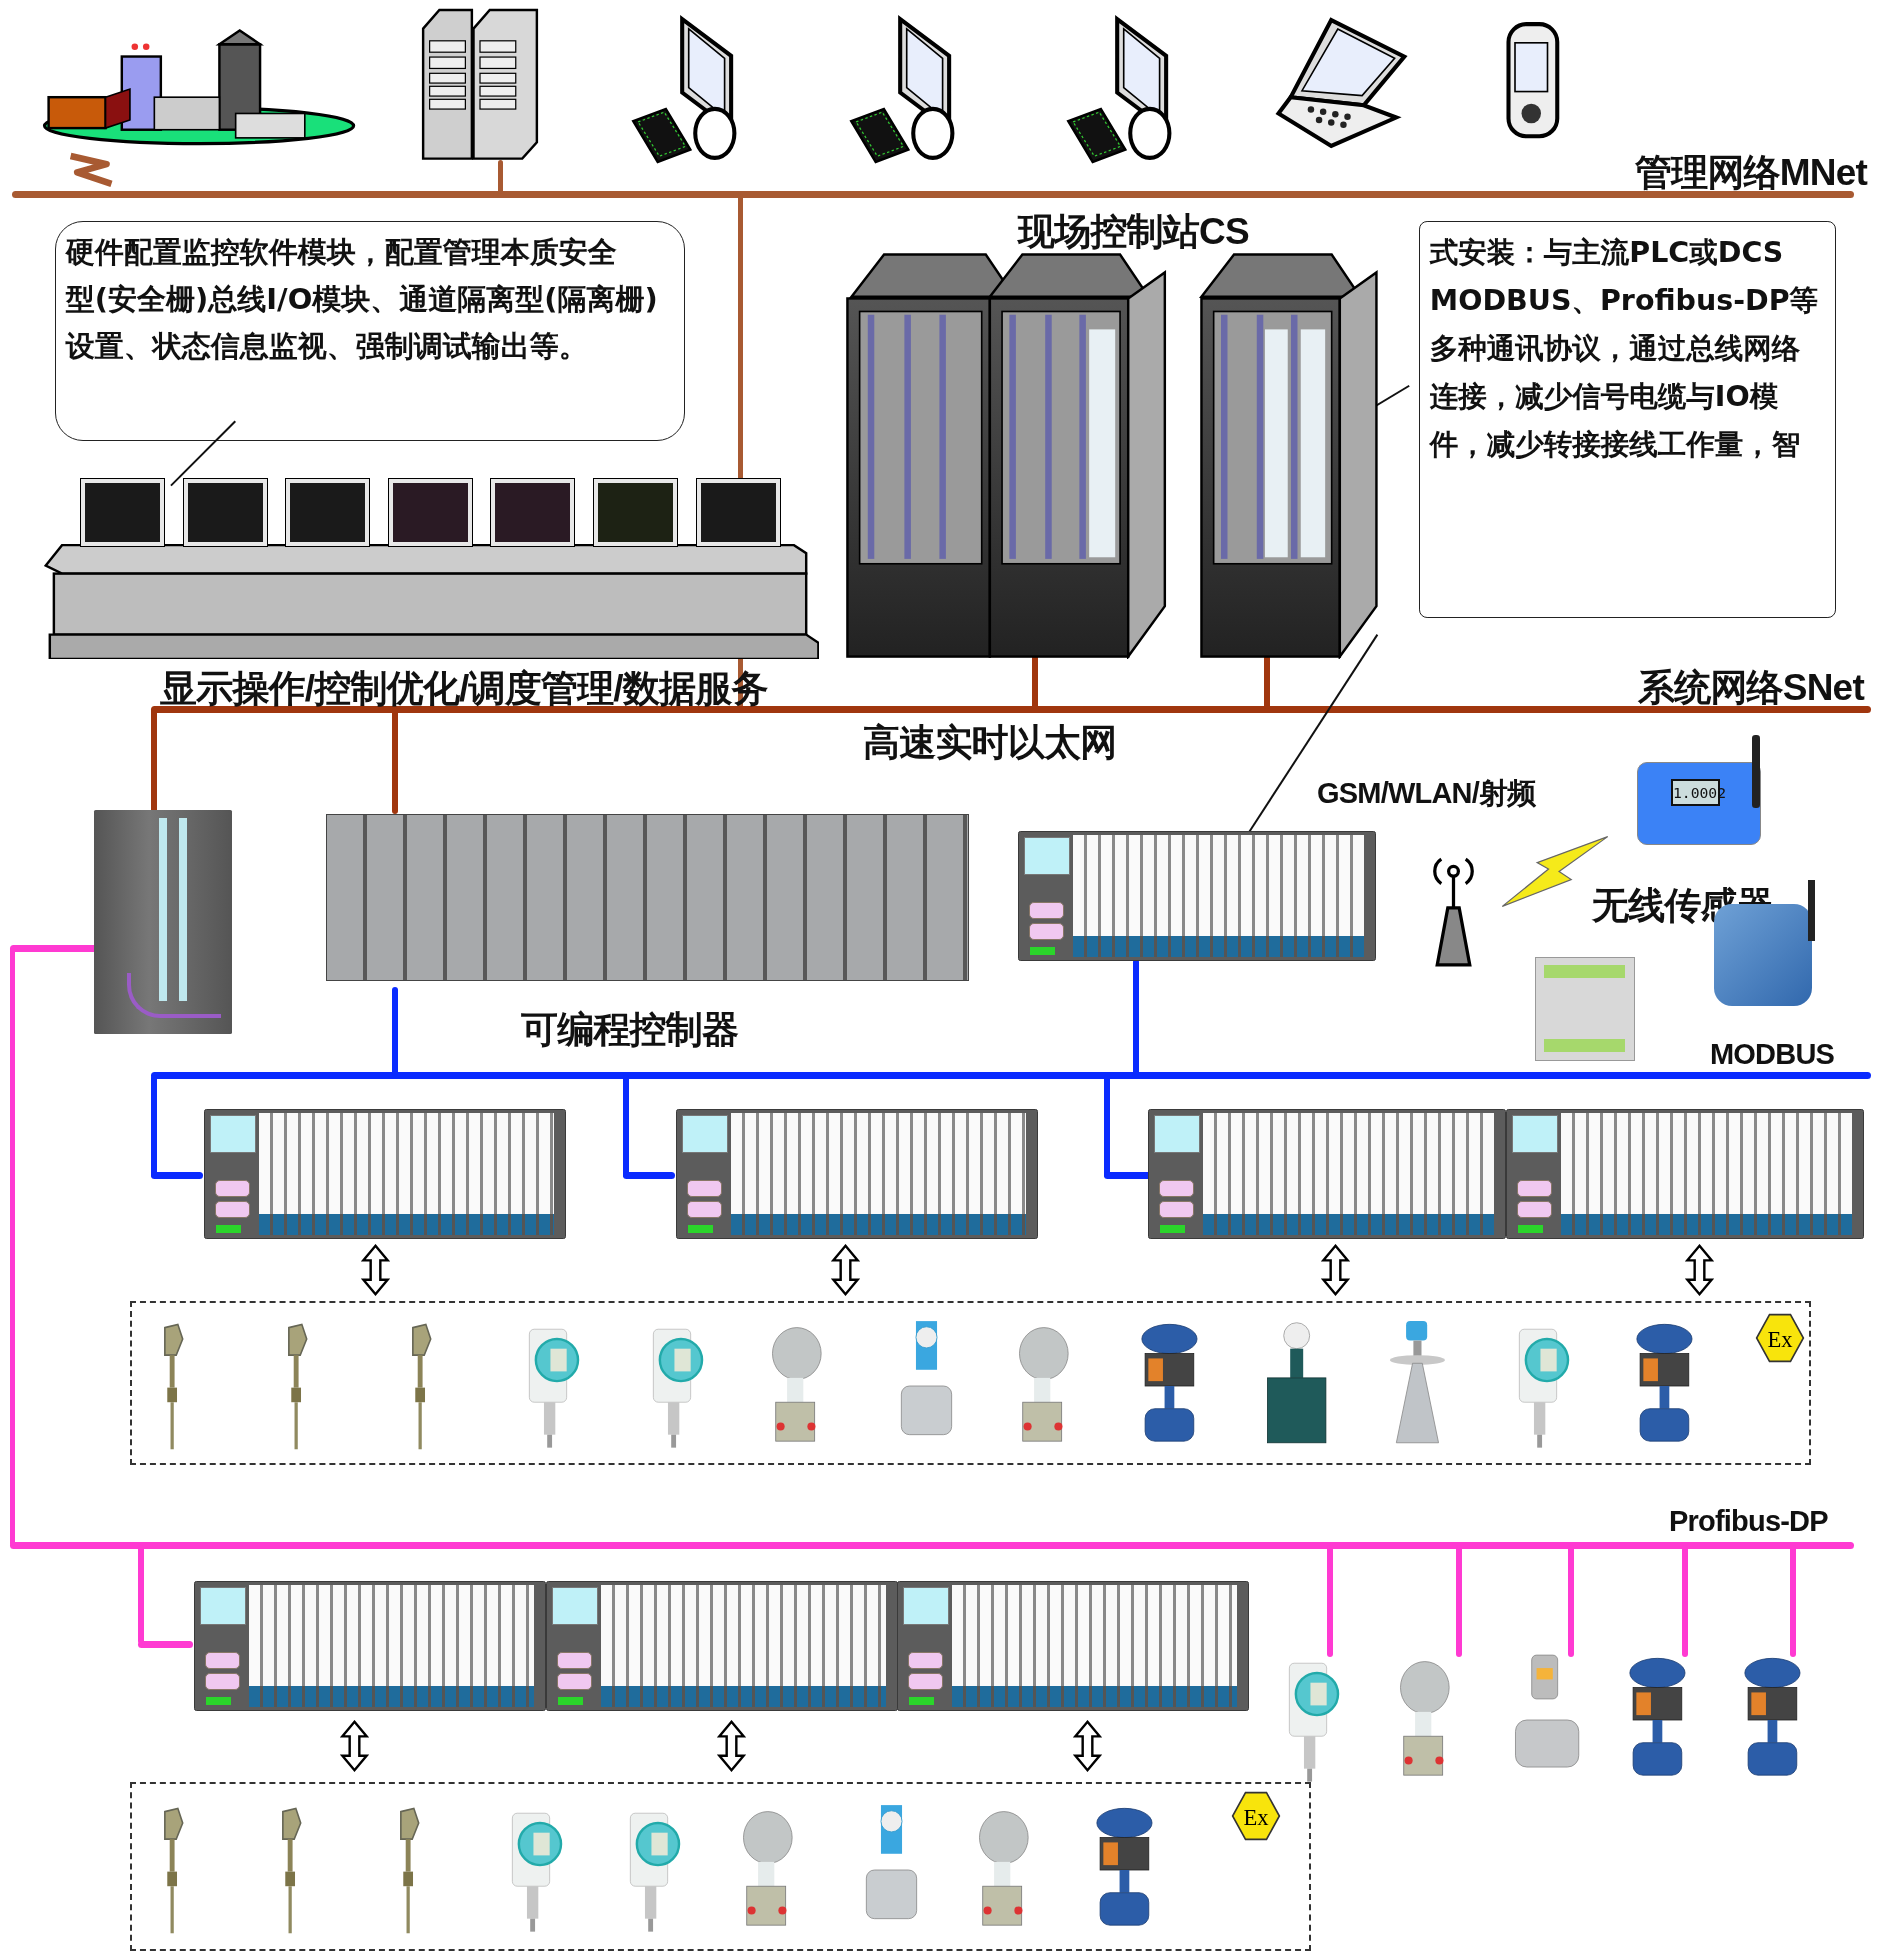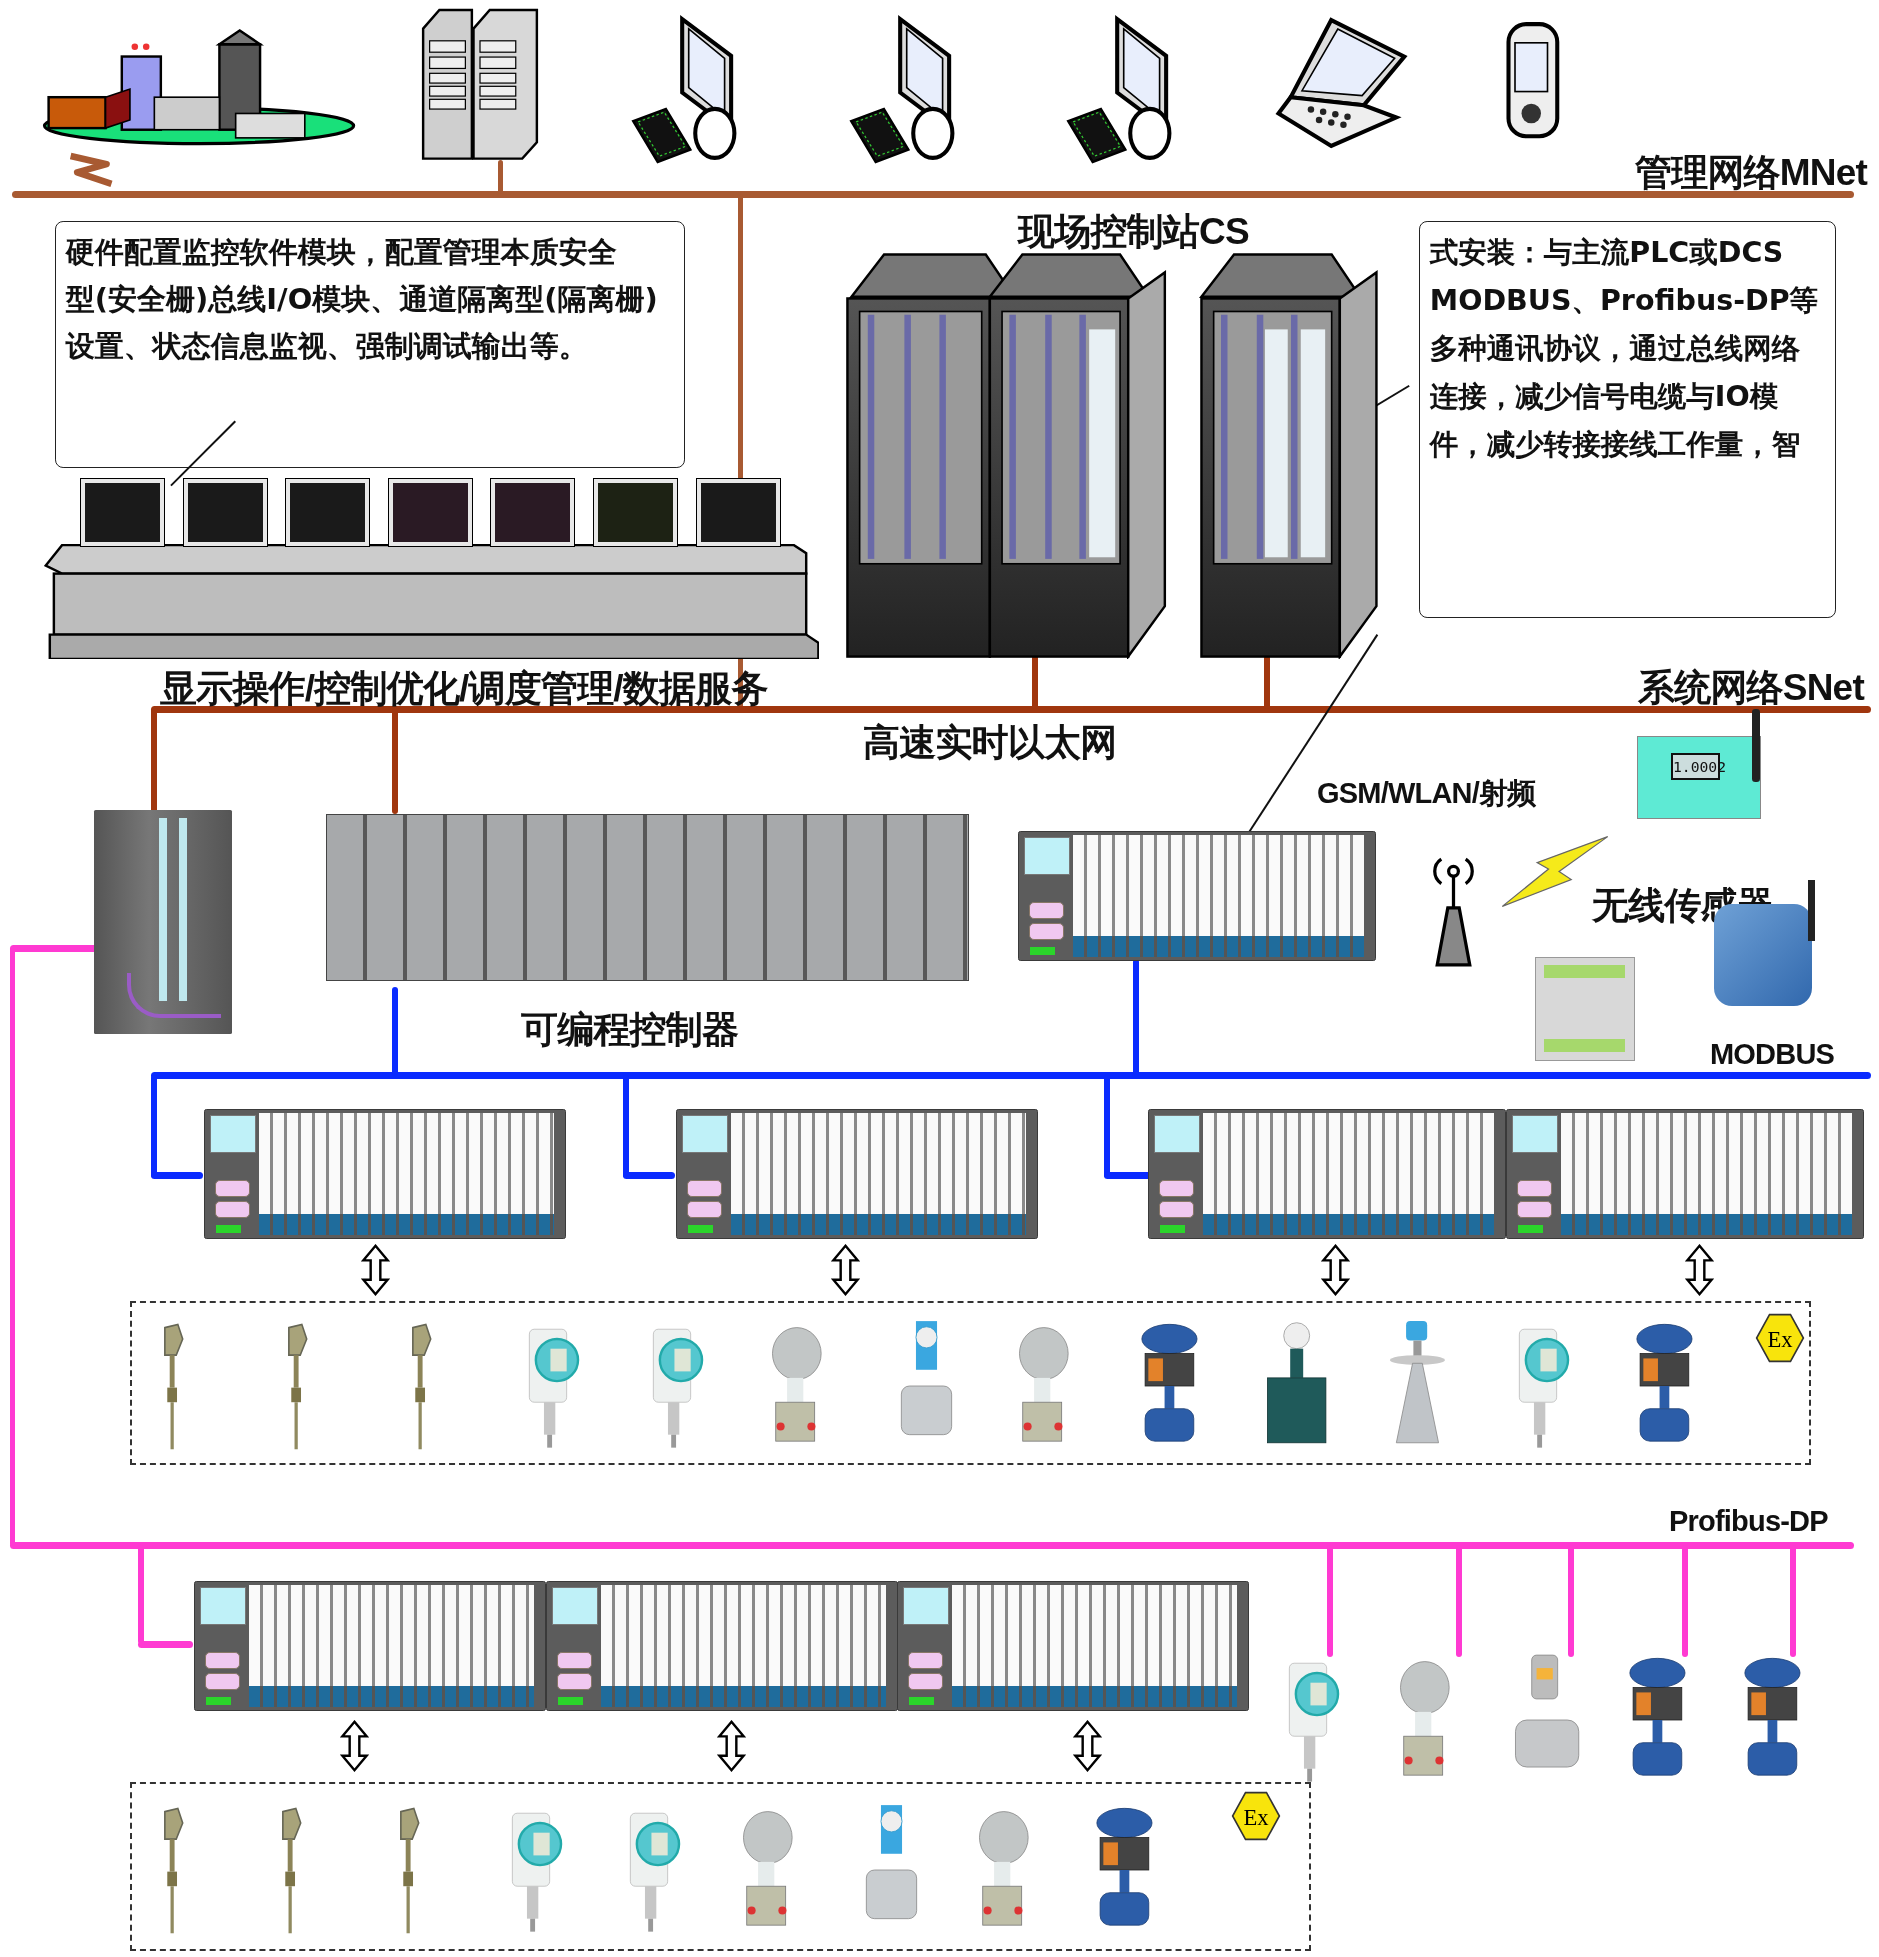--- a/index.html
+++ b/index.html
@@ -10,21 +10,21 @@
   .mnet-v{background:#a85a32;width:4.9px;}
   .snet{background:#a0360e;height:7.3px;}
   .snet-v{background:#a0360e;width:5.7px;}
   .modbus{background:#0a2bff;height:7.3px;}
   .modbus-v{background:#0a2bff;width:5.7px;}
   .pb{background:#ff3ad2;height:7.3px;}
   .pb-v{background:#ff3ad2;width:5.7px;}
   .lbl{position:absolute;font-weight:bold;font-size:37px;white-space:nowrap;letter-spacing:-0.8px;font-family:"Liberation Sans","DejaVu Sans",sans-serif;}
   .callout{position:absolute;border:1.6px solid #222;border-radius:8.1px;background:#fff;box-sizing:border-box;font-weight:bold;color:#111;}
   .callout p{margin:0;}
-  .left-callout{left:55px;top:221px;width:630px;height:247px;padding:6.5px 9.8px;font-size:29px;line-height:47px;}
+  .left-callout{left:55px;top:221px;width:630px;height:220px;padding:6.5px 9.8px;font-size:29px;line-height:47px;border-radius:28px;}
   .right-callout{left:1419px;top:221px;width:417px;height:397px;padding:6.5px 9.8px;font-size:28.5px;line-height:48px;text-align:justify;}
   .leader{position:absolute;height:1.6px;background:#111;transform-origin:0 0;}
   .io-rack{position:absolute;background:#5c5c5c;border:1.6px solid #3a3a3a;border-radius:2.4px;box-sizing:border-box;}
   .io-rack .lcd{position:absolute;left:4.9px;top:4.9px;width:44px;height:36px;background:#bff1f8;border:0.8px solid #777;}
   .io-rack .port{position:absolute;left:9.8px;width:33px;height:14.7px;background:#f0c8f0;border:0.8px solid #876;border-radius:4.9px;}
   .io-rack .green{position:absolute;left:11.4px;bottom:4.9px;width:24.4px;height:8.1px;background:#2bd52b;}
   .io-rack .slots{position:absolute;left:54px;right:11.4px;top:3.3px;bottom:3.3px;background:repeating-linear-gradient(90deg,#fafafa 0 11.4px,#8a8a8a 11.4px 14px);}
   .io-rack .term{position:absolute;left:54px;right:11.4px;bottom:3.3px;height:21px;background:repeating-linear-gradient(90deg,#1f6c9c 0 11.4px,#555 11.4px 14px);}
   .dash-box{position:absolute;border:2.4px dashed #333;box-sizing:border-box;}
   .arrow{position:absolute;width:29px;height:52px;}
@@ -246,21 +246,21 @@
 
 <svg class="abs" style="left:1425px;top:851px;" width="57" height="122" viewBox="0 0 70 150">
   <path d="M20,10 A18,18 0 0 0 20,40 M50,10 A18,18 0 0 1 50,40" fill="none" stroke="#000" stroke-width="4"></path>
   <circle cx="35" cy="25" r="6" fill="none" stroke="#000" stroke-width="4"></circle>
   <line x1="35" y1="30" x2="35" y2="70" stroke="#000" stroke-width="4"></line>
   <polygon points="28,70 42,70 55,140 15,140" fill="#888" stroke="#000" stroke-width="4"></polygon>
 </svg>
 <svg class="abs" style="left:1498px;top:835px;" width="114" height="73" viewBox="0 0 140 90">
   <polygon points="135,2 75,45 90,55 5,88 62,42 48,34" fill="#f5ea1a" stroke="#666" stroke-width="1.5"></polygon>
 </svg>
-<div class="abs" style="left:1637px;top:736px;width:122px;height:81px;background:#5eead4;border:1.6px solid #888;border-radius:0;">
+<div class="abs" style="left:1637px;top:762px;width:122px;height:81px;background:#3b82f6;border:1.6px solid #888;border-radius:10px;">
   <div class="abs" style="left:33px;top:16.3px;width:45px;height:23px;background:#cdd;border:2.4px solid #111;font-size:14.7px;text-align:center;line-height:23px;font-family:'DejaVu Sans Mono',monospace;">1.0002</div>
   <div class="abs" style="left:114px;top:-28.5px;width:8.1px;height:73px;background:#222;border-radius:3.3px;"></div>
 </div>
 <div class="abs" style="left:1535px;top:957px;width:98px;height:102px;background:#d8d8d8;border:1.6px solid #999;">
   <div class="abs" style="left:8.1px;top:6.5px;width:81px;height:13px;background:#a6d86c;"></div>
   <div class="abs" style="left:8.1px;top:81px;width:81px;height:13px;background:#a6d86c;"></div>
 </div>
 <div class="abs" style="left:1714px;top:904px;width:98px;height:102px;background:linear-gradient(135deg,#6fa1d6,#3168ad);border-radius:18px;">
   <div class="abs" style="left:94px;top:-24.4px;width:6.5px;height:61px;background:#222;"></div>
 </div>

